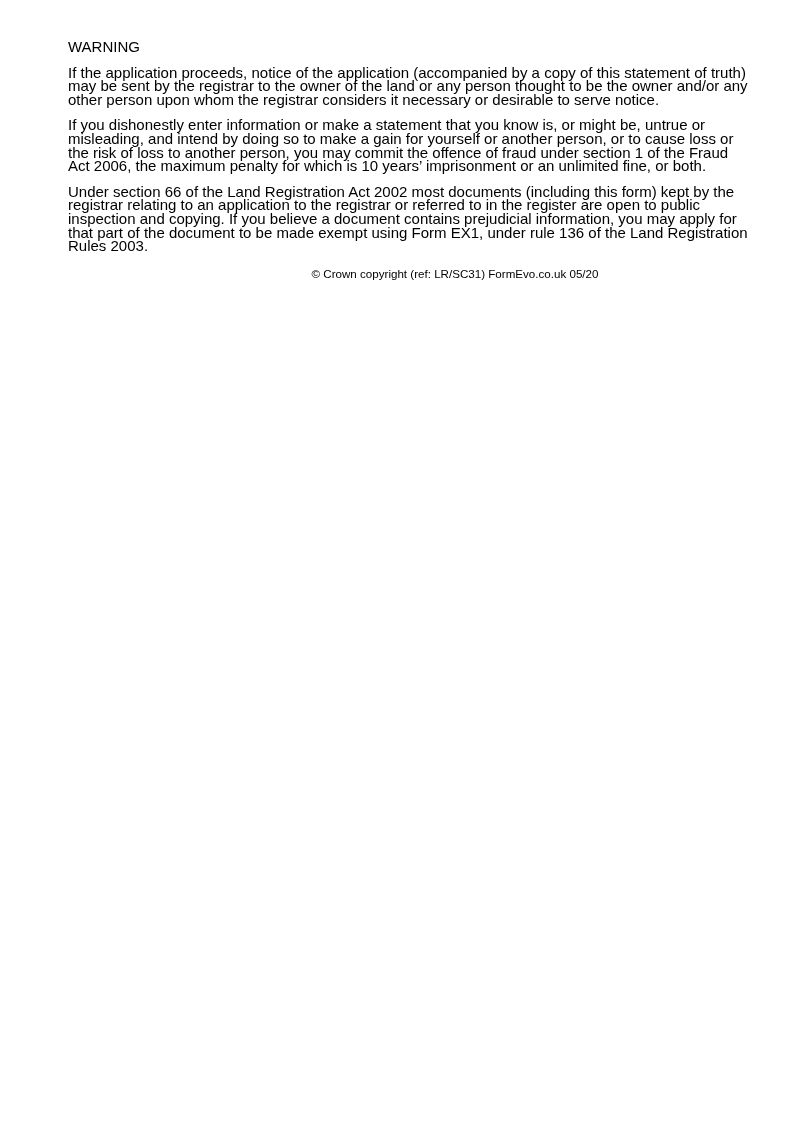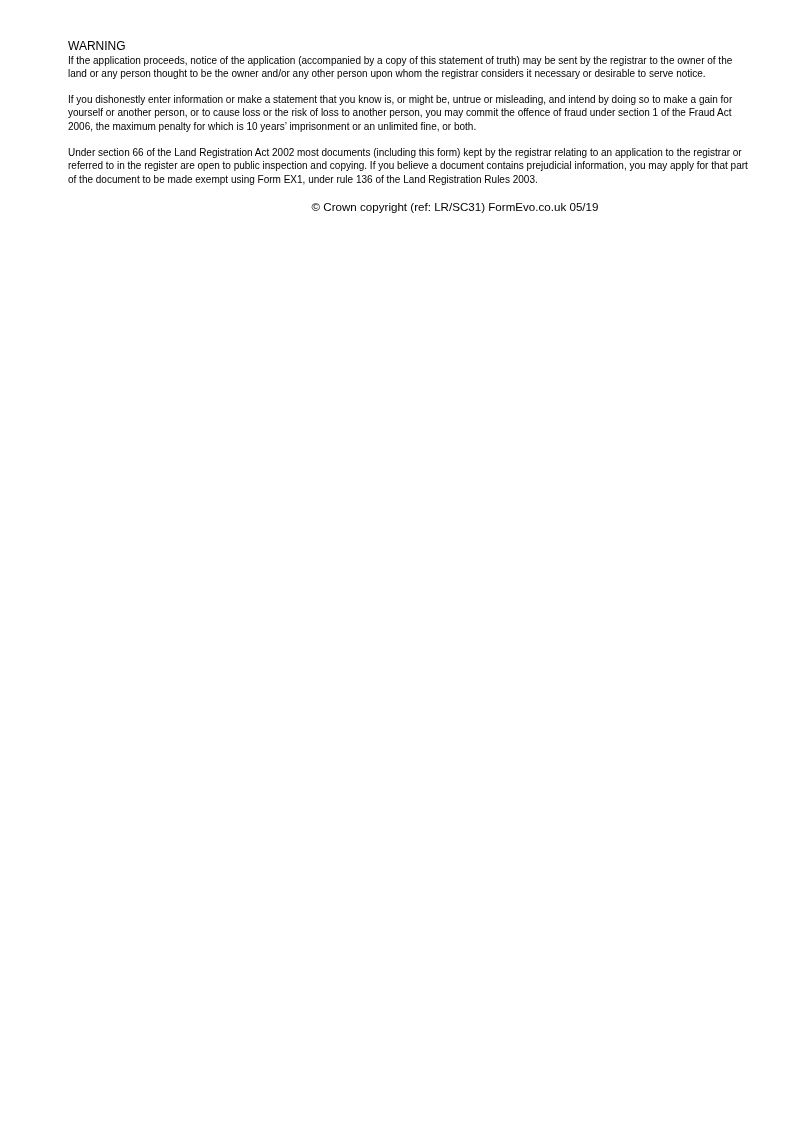--- a/index.html
+++ b/index.html
@@ -24,27 +24,27 @@
     background: #ffffff;
     overflow: hidden;
   }
   .content {
     position: absolute;
     left: 68px;
     top: 40px;
     width: 684px;
   }
   .warning-heading {
-    font-size: 12px;
+    font-size: 15px;
     line-height: 13.6px;
-    margin: 0 0 0 0;
+    margin: 0 0 12px 0;
     font-weight: normal;
   }
   p.para {
-    font-size: 10px;
+    font-size: 15px;
     line-height: 13.6px;
     margin: 0 0 12px 0;
     text-align: left;
   }
   p.para.first {
     margin-top: 0;
   }
   .copyright {
     font-size: 11.6px;
     line-height: 14px;
@@ -61,16 +61,16 @@
 
     <div class="warning-heading">WARNING</div>
 
     <p class="para first">If the application proceeds, notice of the application (accompanied by a copy of this statement of truth) may be sent by the registrar to the owner of the land or any person thought to be the owner and/or any other person upon whom the registrar considers it necessary or desirable to serve notice.</p>
 
     <p class="para">If you dishonestly enter information or make a statement that you know is, or might be, untrue or misleading, and intend by doing so to make a gain for yourself or another person, or to cause loss or the risk of loss to another person, you may commit the offence of fraud under section 1 of the Fraud Act 2006, the maximum penalty for which is 10 years’ imprisonment or an unlimited fine, or both.</p>
 
 
     <p class="para">Under section 66 of the Land Registration Act 2002 most documents (including this form) kept by the registrar relating to an application to the registrar or referred to in the register are open to public inspection and copying.  If you believe a document contains prejudicial information, you may apply for that part of the document to be made exempt using Form EX1, under rule 136 of the Land Registration Rules 2003.</p>
 
-    <p class="copyright">© Crown copyright (ref: LR/SC31) FormEvo.co.uk 05/19</p>
+    <p class="copyright">© Crown copyright (ref: LR/SC31) FormEvo.co.uk 05/20</p>
 
   </div>
 </div>
 
 </body></html>

